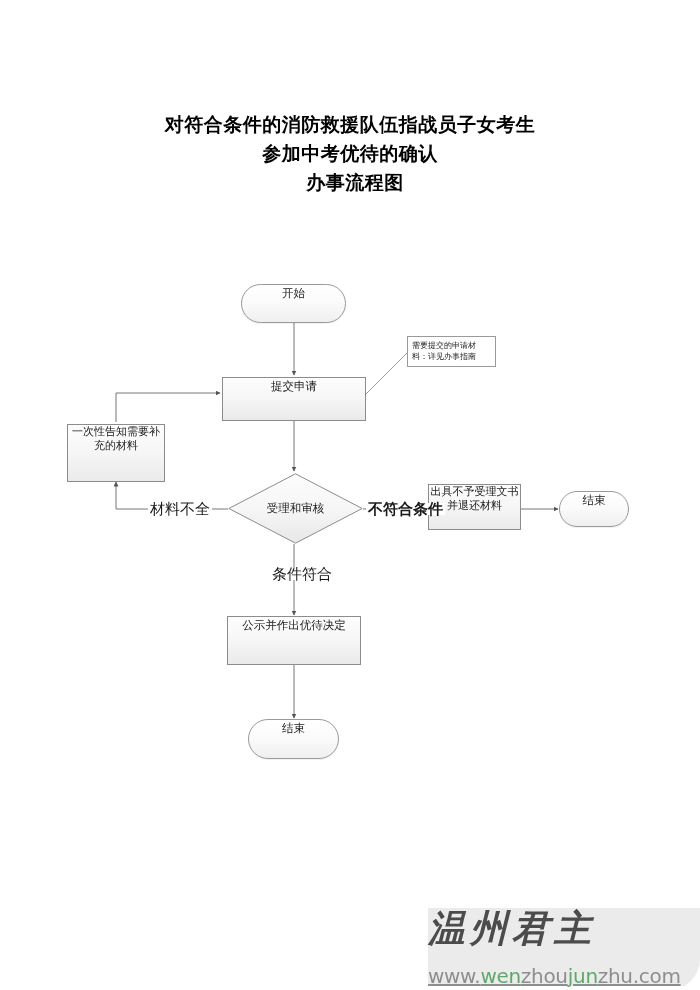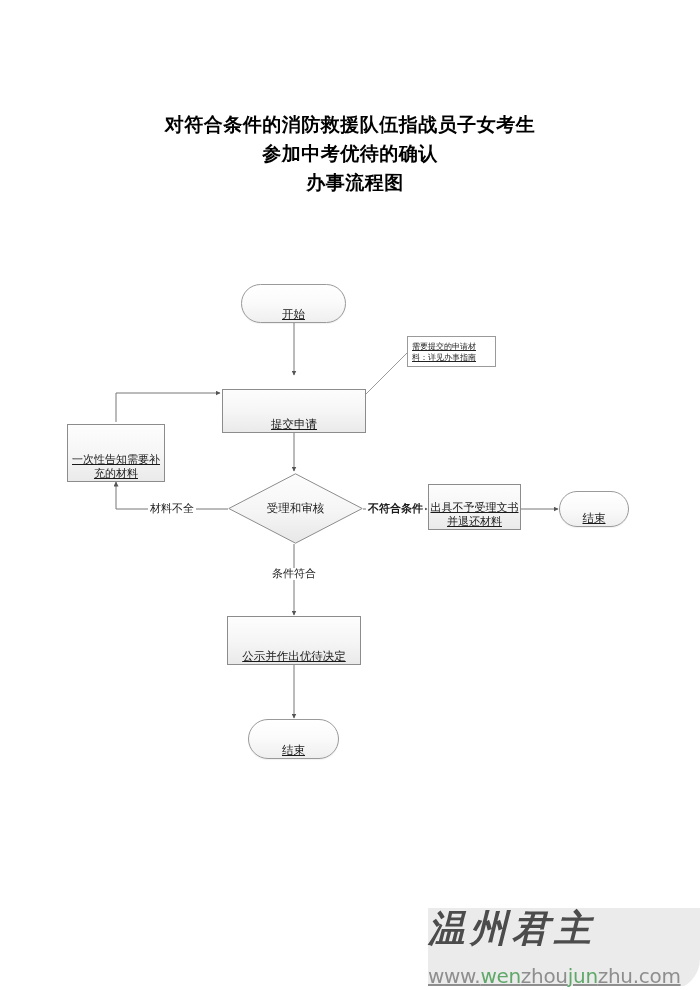--- a/index.html
+++ b/index.html
@@ -44,27 +44,26 @@
     position: absolute;
     left: 0; top: 0;
     width: 700px; height: 990px;
   }
 
   
   .node {
     position: absolute;
     box-sizing: border-box;
     display: flex;
-    align-items: flex-end;
+    align-items: flex-start;
     justify-content: center;
     text-align: center;
     color: #1a1a1a;
     font-size: 11.5px;
     line-height: 16px;
-    text-decoration: underline;
   }
   .node-terminal {
     border: 1px solid #9a9a9a;
     border-radius: 22px;
     background: linear-gradient(to bottom, #ffffff 0%, #fbfbfb 45%, #efefef 100%);
     box-shadow: 0 1px 1px rgba(0,0,0,0.06);
   }
   .node-process {
     border: 1px solid #8c8c8c;
     background: linear-gradient(to bottom, #fdfdfd 0%, #f6f6f6 50%, #eaeaea 100%);
@@ -94,21 +93,21 @@
     align-items: center;
     justify-content: center;
     font-size: 11.5px;
     color: #1a1a1a;
     pointer-events: none;
   }
 
   
   .edge-label {
     position: absolute;
-    font-size: 11px;
+    font-size: 15px;
     color: #1a1a1a;
     background: #ffffff;
     padding: 0 2px;
     white-space: nowrap;
     line-height: 12px;
   }
 
   
   #watermark {
     position: absolute;
@@ -180,21 +179,21 @@
       <line x1="294" y1="544" x2="294" y2="615" marker-end="url(#arrow)"></line>
 
       <line x1="294" y1="665" x2="294" y2="718" marker-end="url(#arrow)"></line>
     </g>
   </svg>
 
   <div class="node node-terminal" style="left:241px; top:284px; width:105px; height:39px;">
     <span>开始</span>
   </div>
 
-  <div class="node node-process" style="left:222px; top:377px; width:144px; height:44px;margin-top:12px;">
+  <div class="node node-process" style="left:222px; top:377px; width:144px; height:44px;">
     <span>提交申请</span>
   </div>
 
   <div class="node node-note" style="left:407px; top:336px; width:89px; height:31px;">
     <span>需要提交的申请材料：详见办事指南</span>
   </div>
 
   <div class="node node-process node-small" style="left:67px; top:424px; width:98px; height:58px;">
     <span>一次性告知需要补充的材料</span>
   </div>

